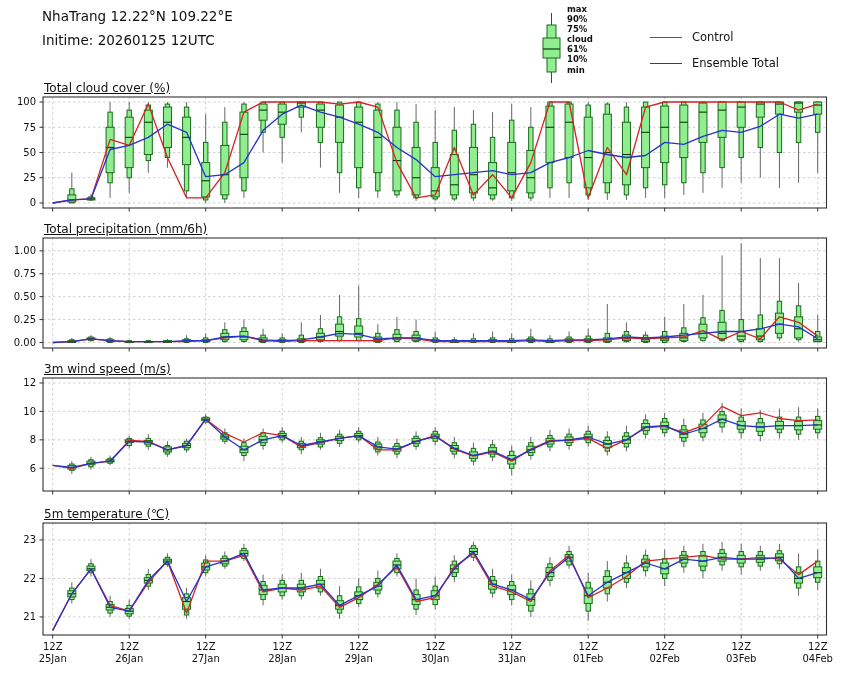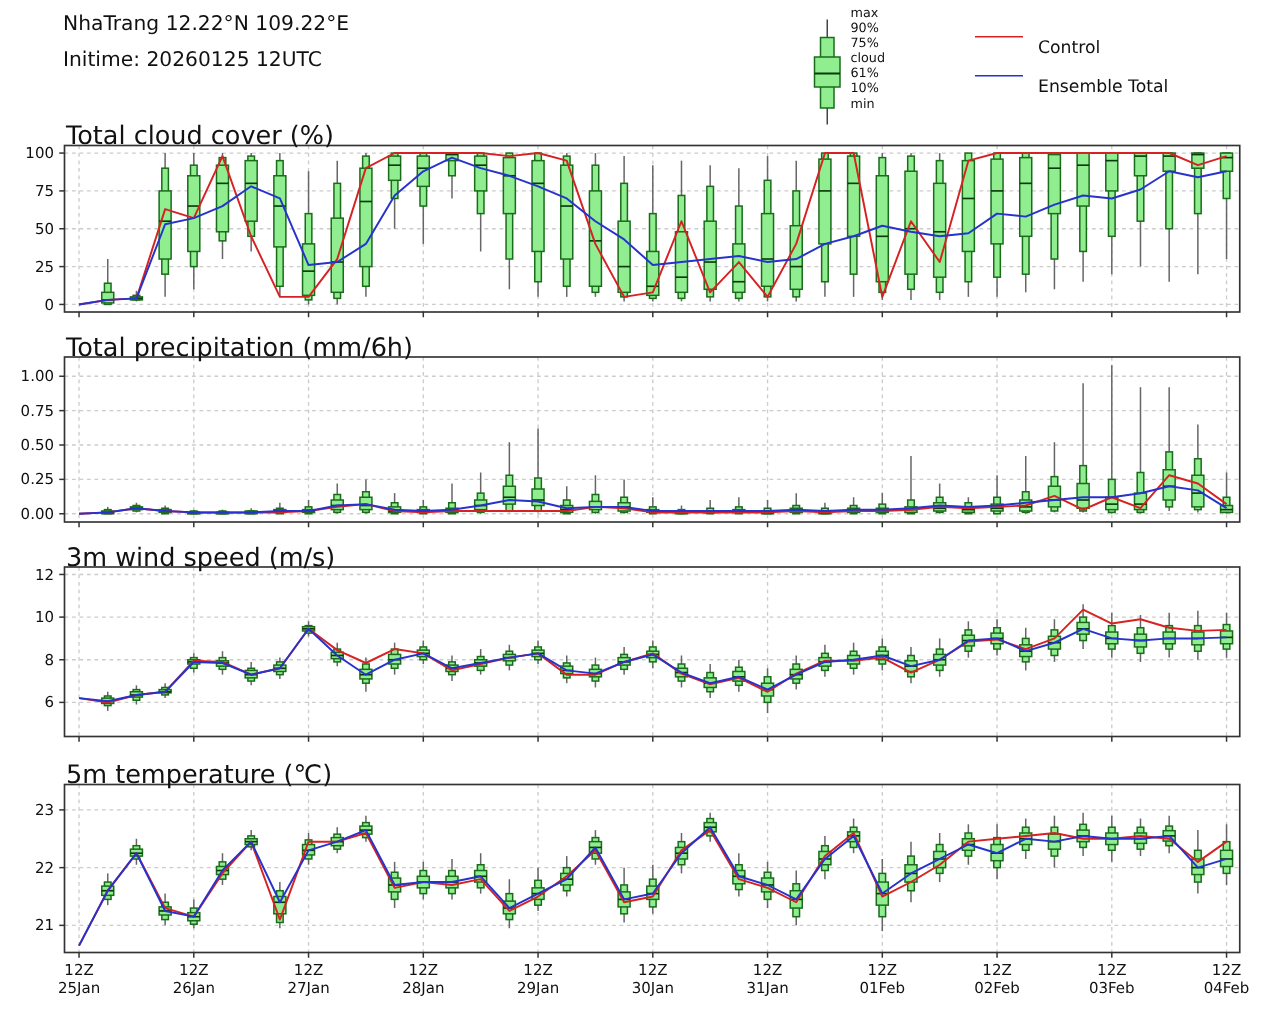--- a/index.html
+++ b/index.html
@@ -1,26 +1,26 @@
 <!DOCTYPE html>
 <html><head>
 <meta charset="utf-8">
 <style>
   html,body{margin:0;padding:0;background:#fff;}
   .page{position:relative;width:844px;height:680px;background:#ffffff;
         font-family:"DejaVu Sans","Liberation Sans",sans-serif;color:#111;overflow:hidden;}
   .header{position:absolute;left:42px;top:5px;font-size:13.5px;line-height:23.5px;}
-  .panel-title{position:absolute;left:44px;font-size:17px;}
+  .panel-title{position:absolute;left:44px;font-size:12px;text-decoration:underline;}
   #chart{position:absolute;left:0;top:0;}
   svg text{font-family:"DejaVu Sans","Liberation Sans",sans-serif;}
   .legend-glyph{position:absolute;left:535px;top:5px;}
   .legend-labels{position:absolute;left:567px;top:4px;font-size:8.5px;line-height:10.1px;}
-  .legend-labels div{white-space:nowrap;}
+  .legend-labels div{white-space:nowrap;font-weight:bold;}
   .legend-entries{position:absolute;left:650px;top:24px;font-size:11.5px;}
-  .legend-entry{display:flex;height:26px;}
+  .legend-entry{display:flex;align-items:center;height:26px;}
   .legend-swatch{display:inline-block;width:32px;height:0;margin-right:10px;}
   .control-swatch{border-top:1.6px solid #d62222;}
   .mean-swatch{border-top:1.6px solid #2633cc;}
 </style>
 </head>
 <body>
 
 <div class="page">
 
   <svg id="chart" width="844" height="680">

